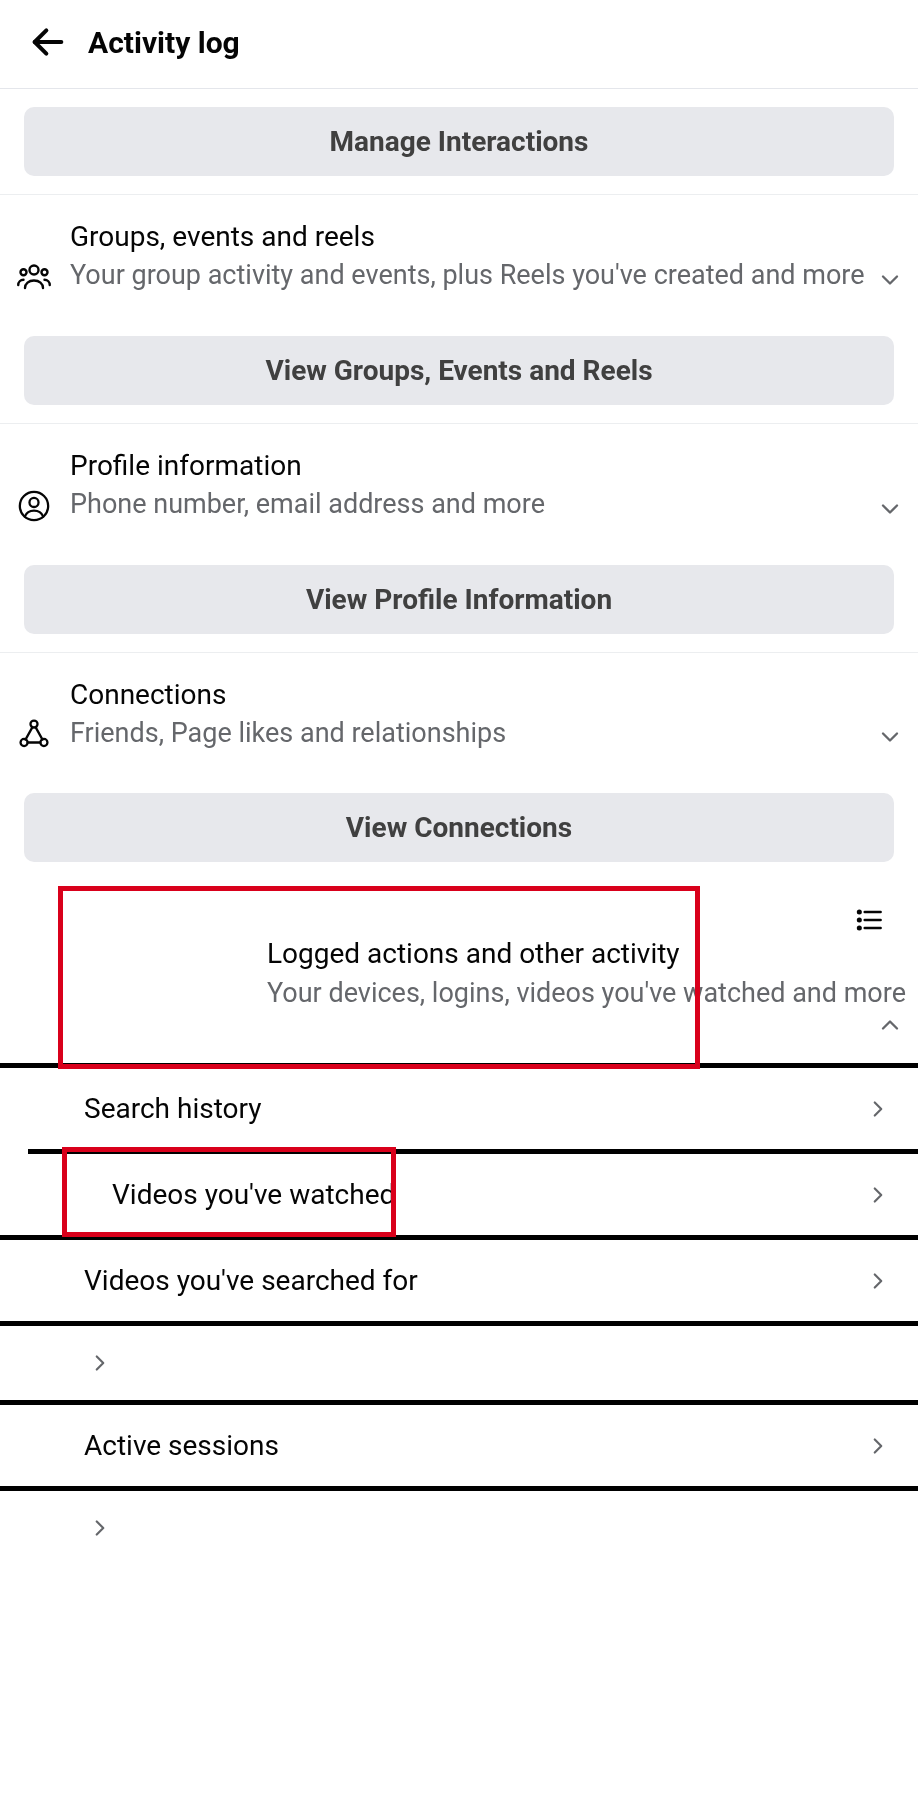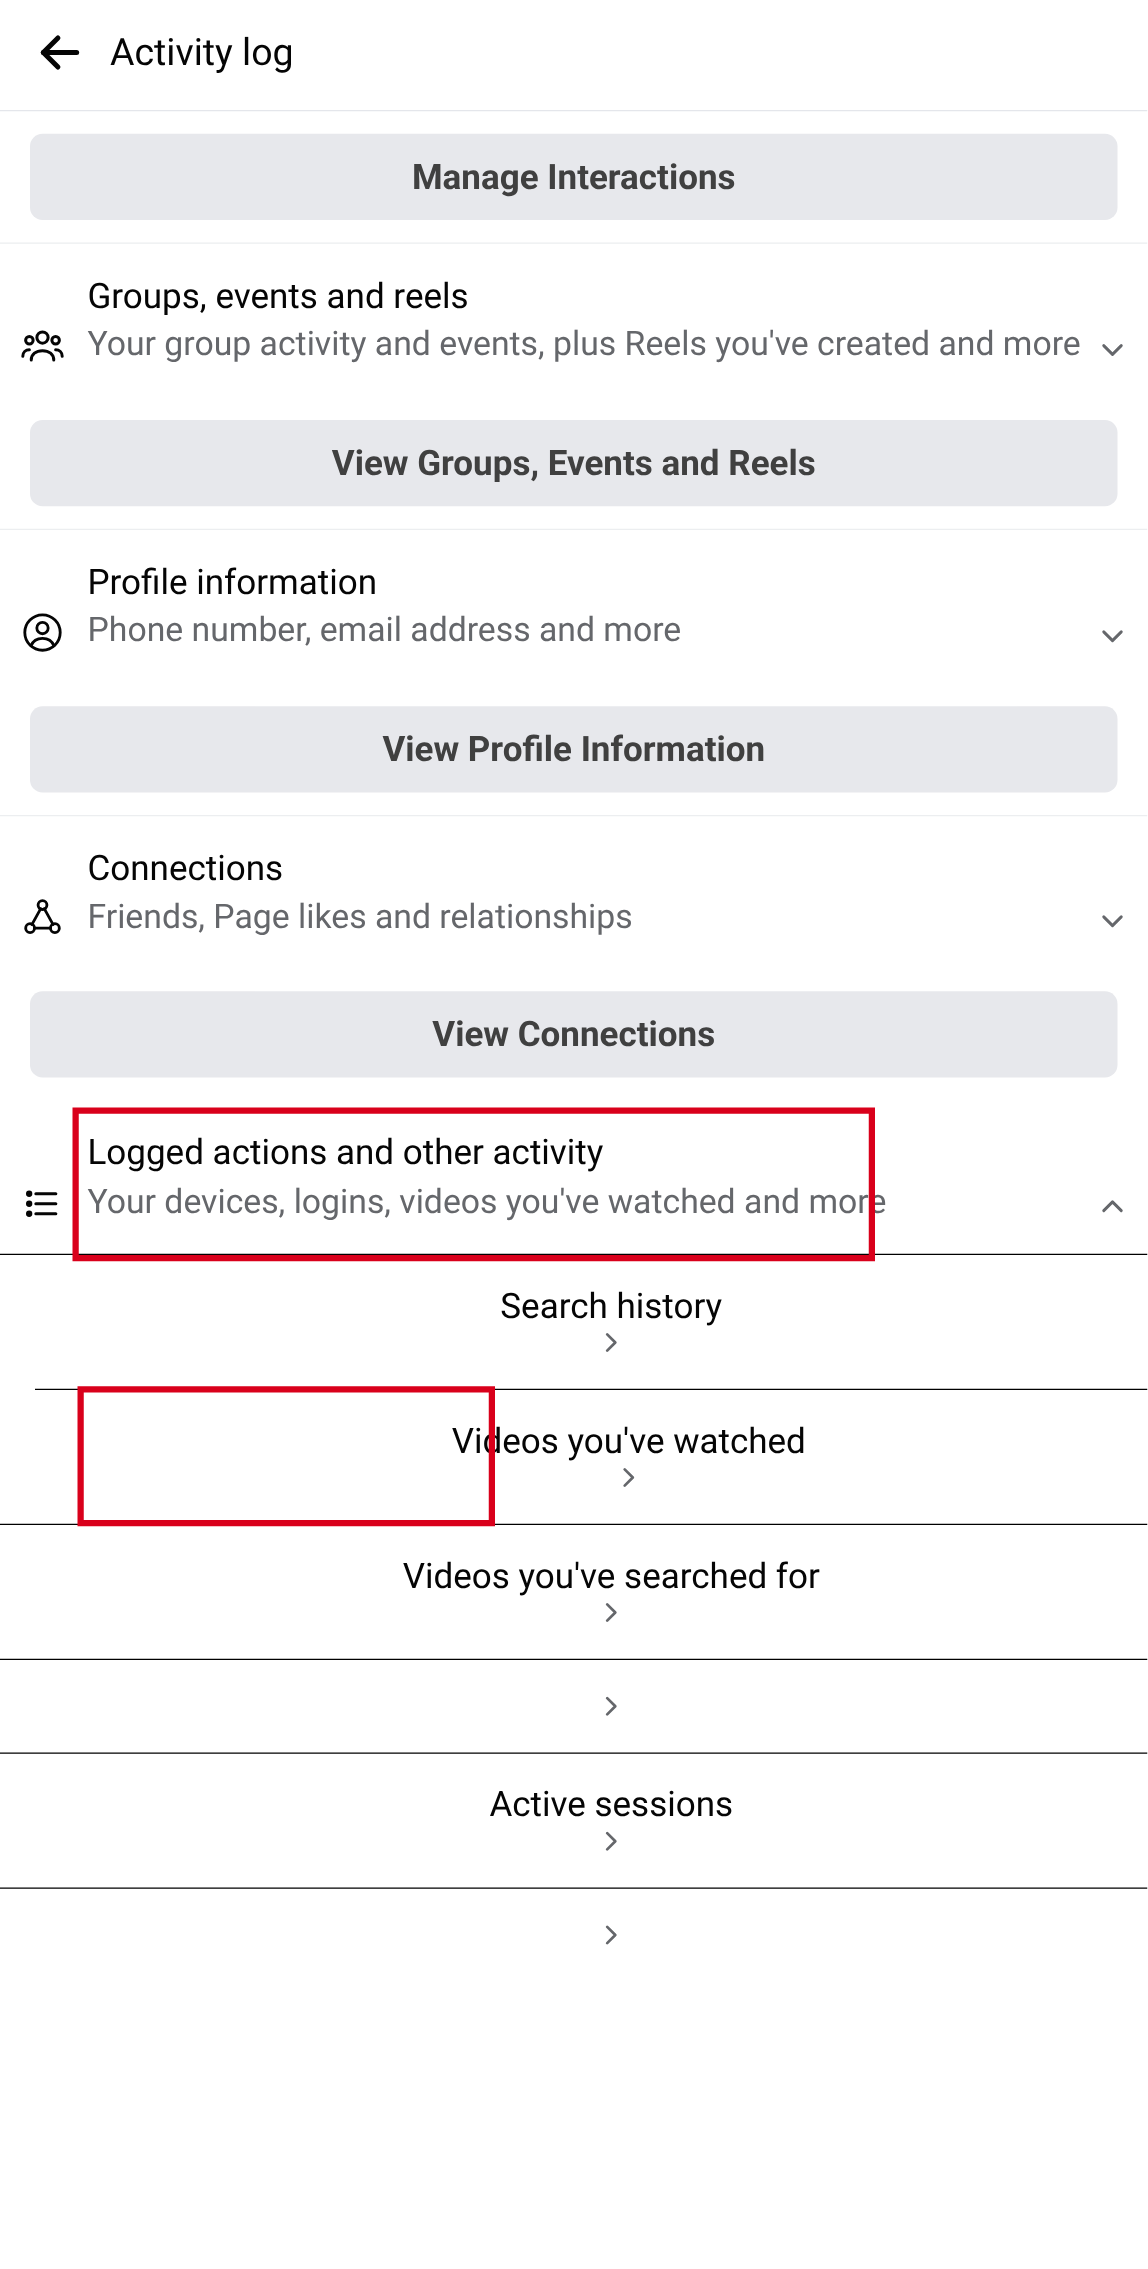--- a/index.html
+++ b/index.html
@@ -18,40 +18,40 @@
   .header .back-btn {
     width: 48px;
     height: 48px;
     display: flex;
     align-items: center;
     justify-content: center;
     margin-right: 16px;
   }
   .header .title {
     font-size: 30px;
-    font-weight: 400;
+    font-weight: 700;
   }
   .content { padding: 0; }
   .pill-button {
     background: #e7e8ec;
     margin: 18px 24px;
     padding: 18px 0;
     border-radius: 10px;
     text-align: center;
     font-size: 28px;
     font-weight: 700;
     color: #404040;
   }
   .section-row {
     display: flex;
     align-items: flex-end;
     padding: 24px 12px;
     border-top: 1px solid #eceef0;
   }
-  .section-row:first-child { border-top: none; }
+  .section-row:first-child { border-top: none; flex-direction: column; }
   .section-icon {
     width: 44px;
     display: flex;
     align-items: center;
     justify-content: center;
     margin-right: 14px;
     flex-shrink: 0;
   }
   .section-text {
     flex: 1;
@@ -74,22 +74,21 @@
     display: flex;
     align-items: center;
     justify-content: center;
     flex-shrink: 0;
     color: #65676b;
   }
   .sub-row {
     display: flex;
     align-items: center;
     padding: 24px 24px 24px 84px;
-    border-top: 1px solid #000000;
-    flex-direction: column;
+    border-top: 5px solid #000000;
   }
   .sub-row .sub-label {
     flex: 1;
     font-size: 28px;
     color: #050505;
   }
   .divider-top { border-top: 1px solid #eceef0; }
   .highlight-wrapper-logged {
     position: relative;
   }

